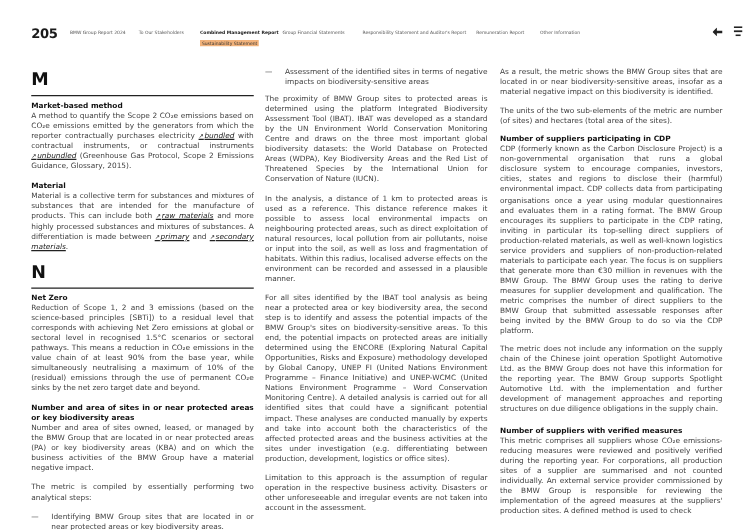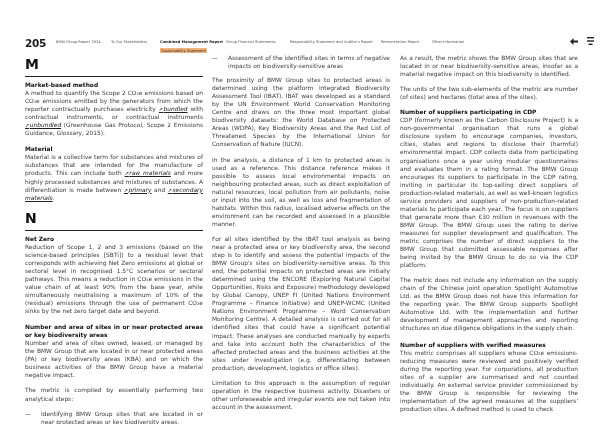--- a/index.html
+++ b/index.html
@@ -1,19 +1,19 @@
 <!DOCTYPE html>
 <html><head>
   <meta charset="utf-8">
   <style>
     * { box-sizing: border-box; margin: 0; padding: 0; }
     html, body { width: 600px; height: 424px; background: #ffffff; overflow: hidden; }
     body { font-family: "DejaVu Sans", sans-serif; color: #3a3a3a; position: relative; }
 
-    .topbar { position: absolute; left: 0; top: 16px; width: 476px; height: 40px; }
+    .topbar { position: absolute; left: 0; top: 0; width: 476px; height: 40px; }
     .page-num { position: absolute; left: 25px; top: 21px; font-size: 10.5px; font-weight: bold; color: #1a1a1a; letter-spacing: -0.3px; }
     .nav { position: absolute; top: 24px; font-size: 3.6px; color: #555; white-space: nowrap; }
     .nav.active { font-weight: bold; color: #222; }
     .sub-active { position: absolute; left: 160px; top: 32px; font-size: 3.6px; background: #f2b27a; color: #333; padding: 0.5px 1.5px; white-space: nowrap; }
     .icons { position: absolute; top: 21px; left: 570px; display: flex; gap: 9px; align-items: center; }
     .icons svg { display: block; }
 
     .col { position: absolute; top: 54px; font-size: 5.9px; line-height: 8.05px; text-align: justify; color: #3d3d3d; }
     .col1 { left: 25px; width: 178px; }
     .col2 { left: 212px; width: 178px; }

